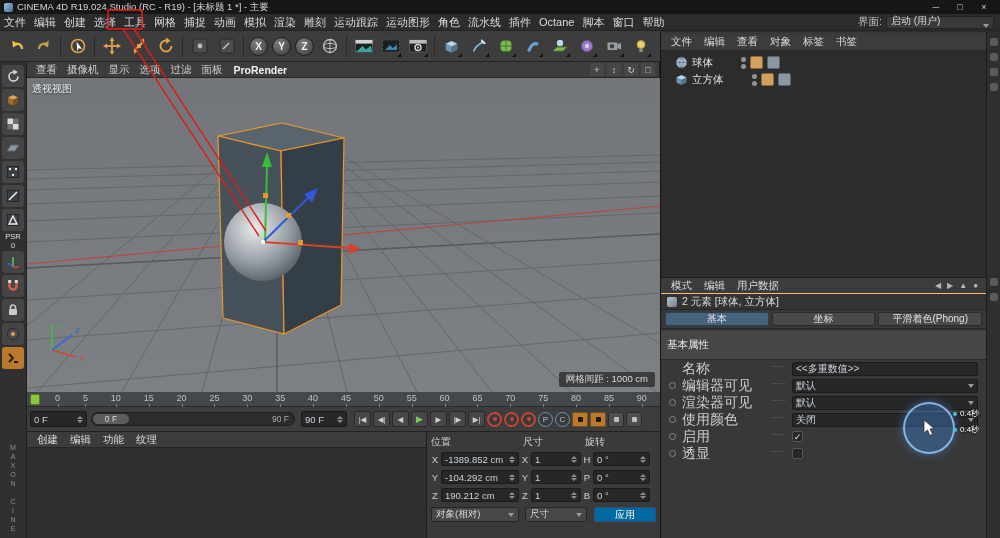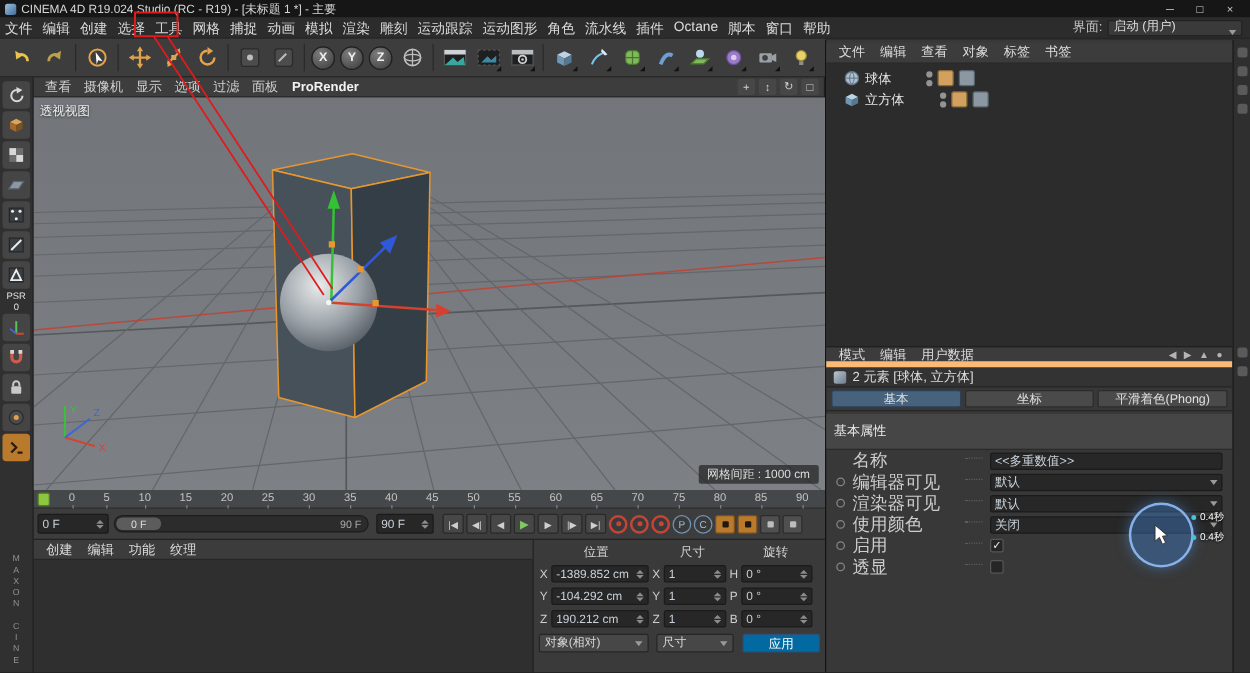--- a/index.html
+++ b/index.html
@@ -79,21 +79,21 @@
   .sq-btn i{width:5px;height:5px;background:#20180e;border-radius:1px}
 
   
   .mat-panel{left:27px;top:432px;width:400px;height:106px;background:#2f2f2f;border-right:1px solid #1e1e1e}
   .panel-menu{height:16px;background:#3c3c3c;border-bottom:1px solid #262626;display:flex;align-items:center;padding:0 4px}
   .panel-menu .menu-item{font-size:10.5px;padding:0 6px}
 
   
   .coord-panel{left:427px;top:432px;width:233px;height:106px;background:#3a3a3a;padding:3px 4px}
   .co-headers{display:flex;height:14px;align-items:center;margin-bottom:2px}
-  .co-h{font-size:10px;color:#d5d5d5;text-align:center}
+  .co-h{font-size:10px;color:#d5d5d5;}
   .co-h.p{width:92px}.co-h.s{width:62px}.co-h.r{width:71px}
   .co-row{display:flex;align-items:center;height:16px;margin-bottom:2px;gap:2px}
   .co-lab{width:8px;font-size:9.5px;color:#cfcfcf;text-align:center}
   .co-fld-p{width:78px;height:14px}
   .co-fld-s{width:50px;height:14px}
   .co-fld-r{width:57px;height:14px}
   .co-bottom{display:flex;align-items:center;margin-top:4px;gap:6px}
   .co-dd{height:15px;background:#474747;border:1px solid #262626;border-radius:2px;display:flex;align-items:center;padding:0 4px;font-size:9.5px;color:#d8d8d8}
   .co-dd.one{width:88px}.co-dd.two{width:62px}
   .apply-btn{margin-left:auto;width:62px;height:15px;background:#0369a1;border:1px solid #2d4f79;border-radius:2px;color:#fff;font-size:10px;display:flex;align-items:center;justify-content:center}
@@ -104,21 +104,21 @@
   .om-menu .menu-item{font-size:10.5px;padding:0 6px}
   .om-body{height:227px;background:#2c2c2c;border-bottom:1px solid #1d1d1d;padding-top:3px}
   .om-row{display:flex;align-items:center;height:17px;padding-left:14px}
   .om-name{font-size:10.5px;color:#e4e4e4;margin-left:4px}
   .vis-dots{display:flex;flex-direction:column;gap:2px;margin-left:28px}
   .vis-dots i{width:5px;height:5px;border-radius:50%;background:#949494}
   .tag-chip{width:13px;height:13px;border-radius:2px;margin-left:4px}
   .tag-phong{background:#d2a15f;border:1px solid #8c6a39}
   .tag-misc{background:#8b98a4;border:1px solid #5a656f}
 
-  .am-menu{height:16px;background:#3c3c3c;border-bottom:5px solid #fdba74;display:flex;align-items:center;padding:0 4px}
+  .am-menu{height:16px;background:#3c3c3c;border-bottom:1px solid #fdba74;display:flex;align-items:center;padding:0 4px}
   .am-menu .menu-item{font-size:10.5px;padding:0 6px}
   .am-menu-right{margin-left:auto;display:flex;gap:6px;padding-right:4px}
   .am-menu-right span{font-size:8px;color:#b5b5b5}
   .am-info{height:16px;background:#333;display:flex;align-items:center;padding:0 6px;gap:5px;border-bottom:1px solid #262626;font-size:10.5px;color:#ddd}
   .am-info i{width:10px;height:10px;background:linear-gradient(135deg,#b9c6d2,#6c7c8a);border-radius:2px}
   .am-tabs{display:flex;gap:3px;padding:2px 4px;height:19px;border-bottom:1px solid #262626}
   .am-tab{flex:1;background:#4a4a4a;border:1px solid #2c2c2c;border-radius:2px;display:flex;align-items:center;justify-content:center;font-size:10px;color:#e0e0e0}
   .am-tab.active{background:#47627d;border-color:#2c4056}
   .am-section{height:29px;background:#464646;border-bottom:1px solid #2a2a2a;display:flex;align-items:center;padding-left:6px;font-size:10.5px;color:#ececec;margin-top:2px}
   .attr-row{display:flex;align-items:center;height:17px;padding:0 8px 0 8px}

